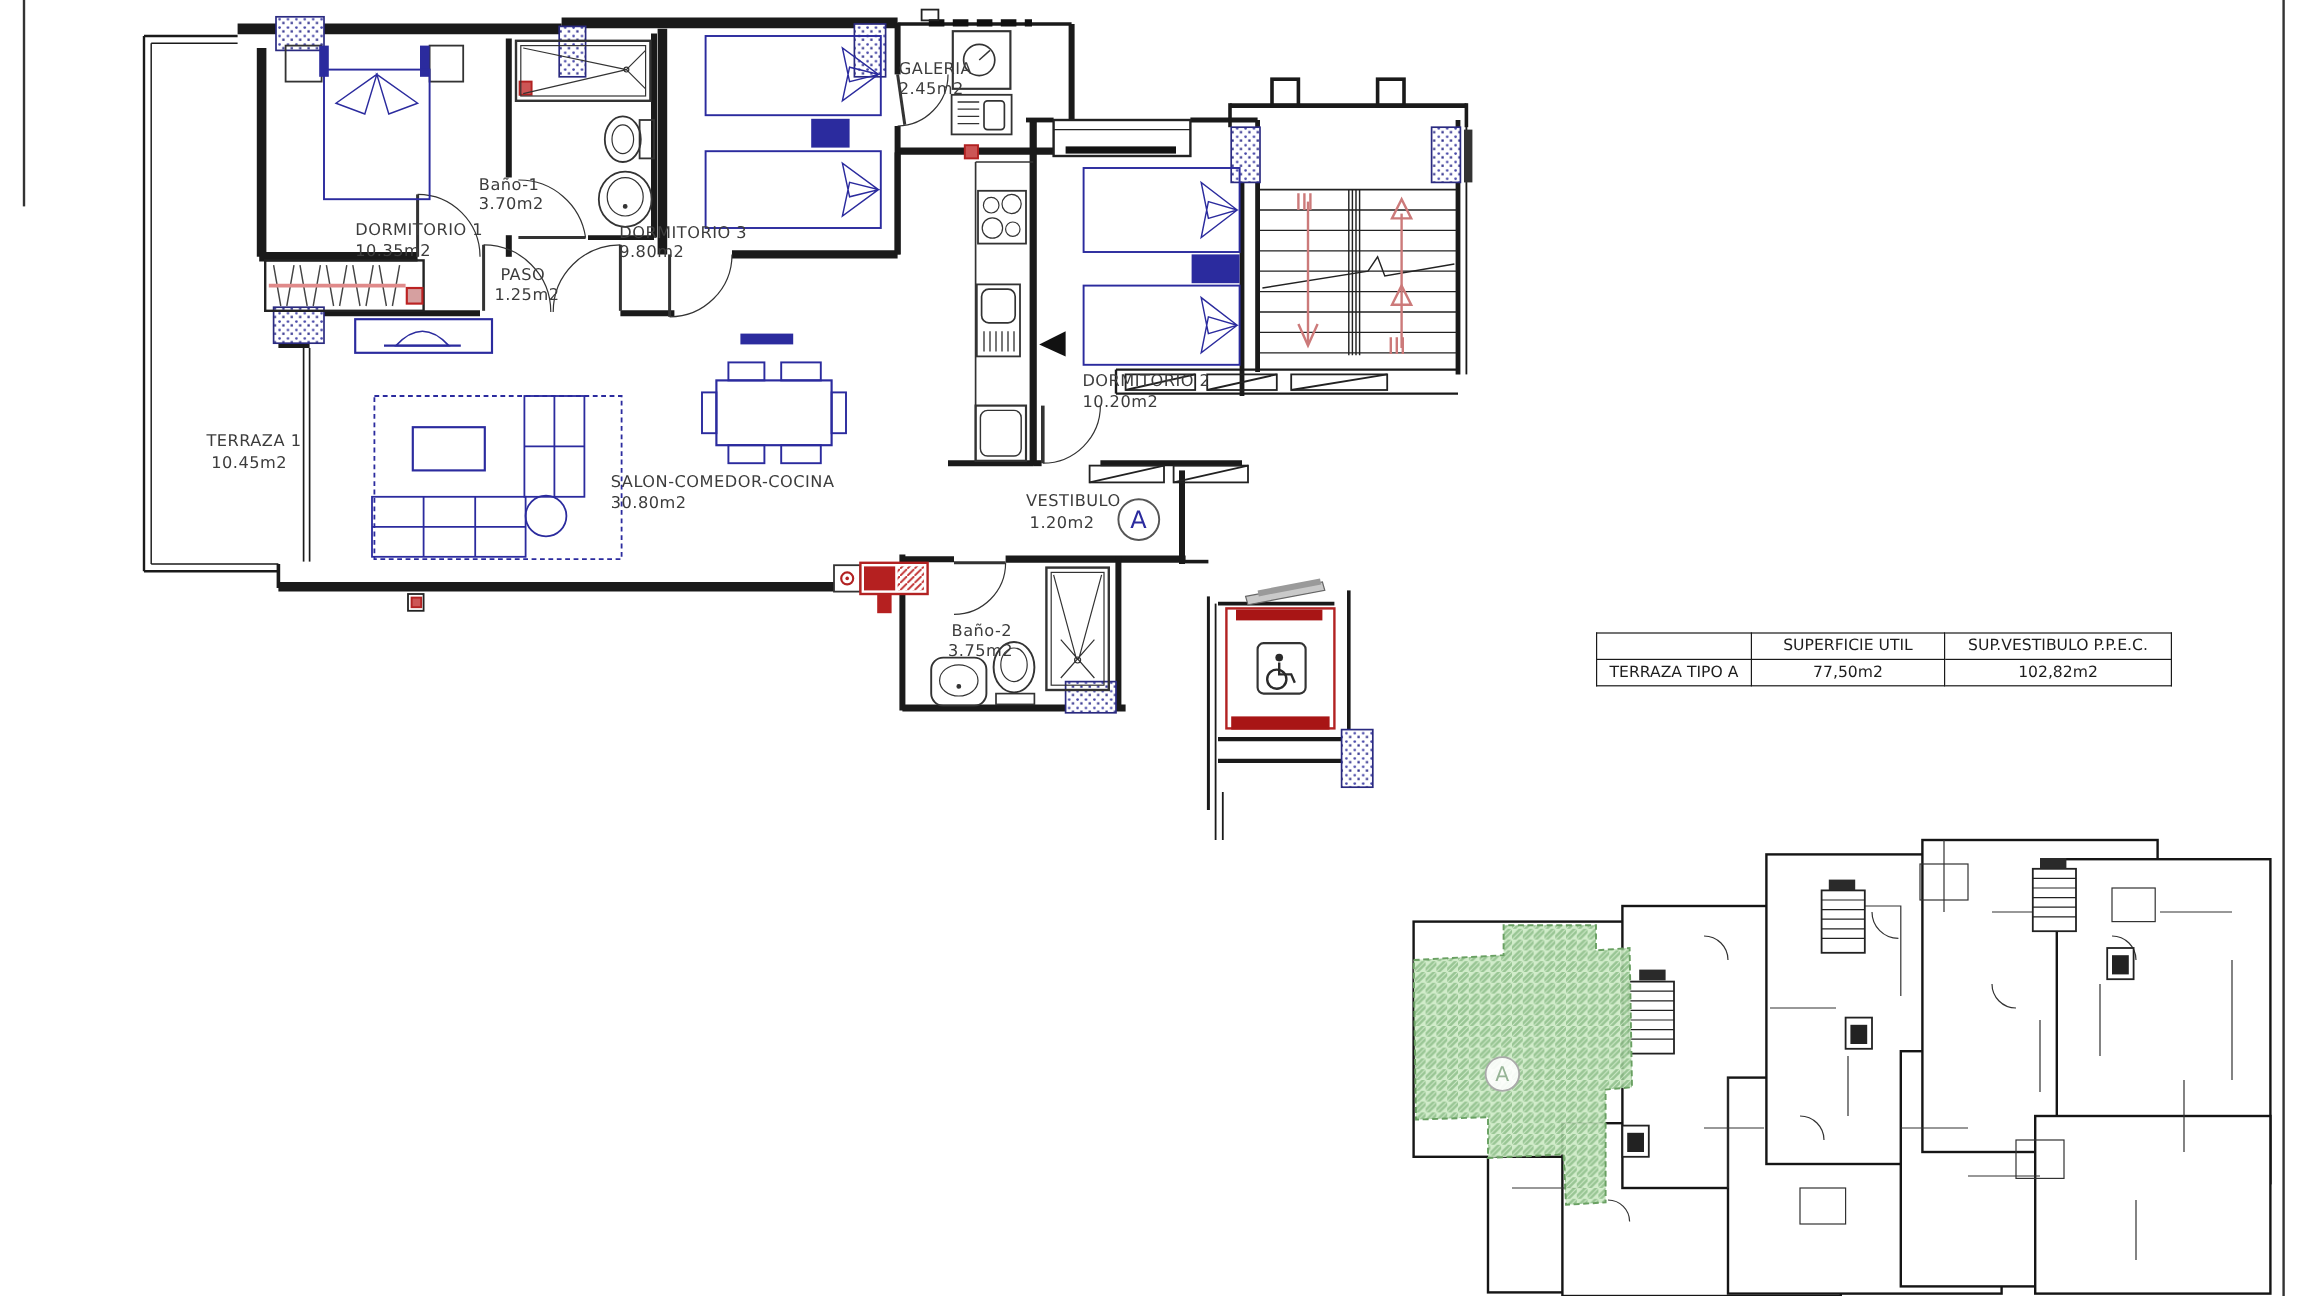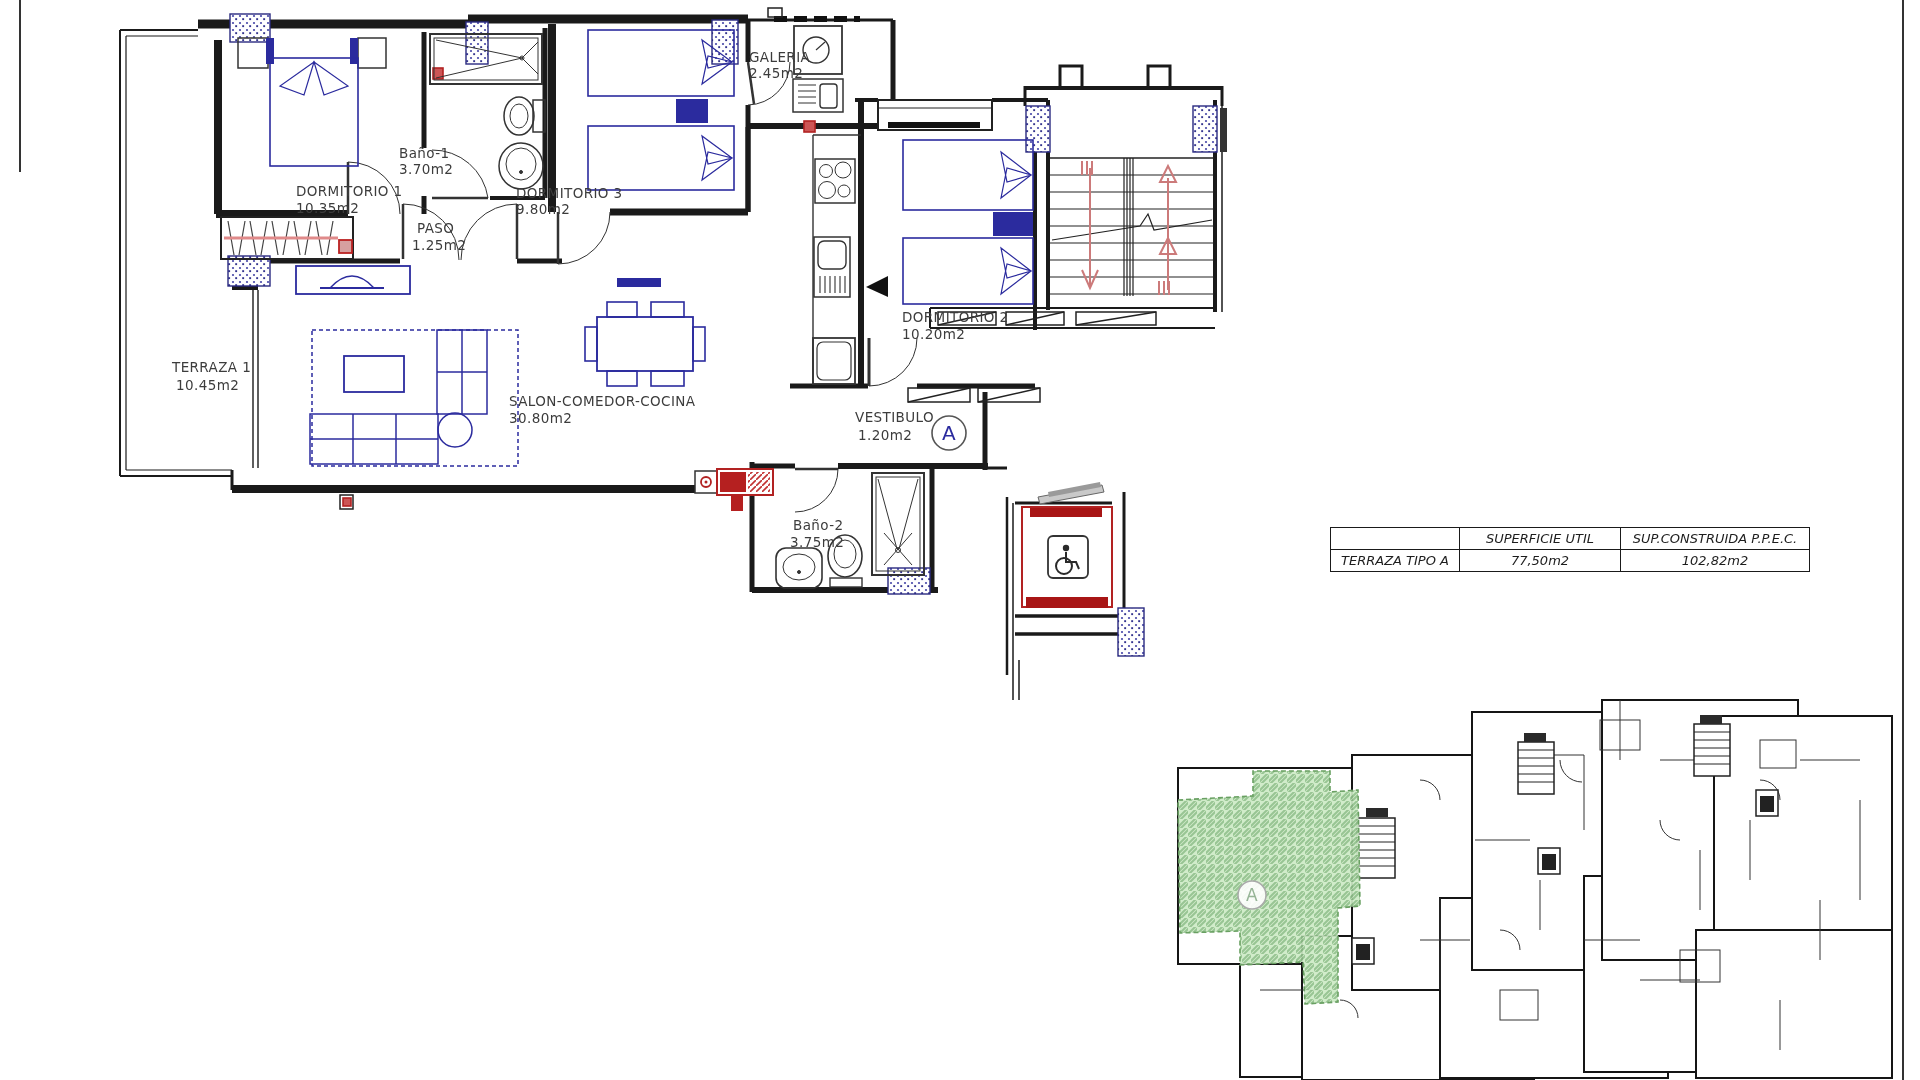--- a/index.html
+++ b/index.html
@@ -3,21 +3,21 @@
 <meta charset="utf-8">
 <style>
   html,body{margin:0;padding:0;background:#fff;width:1920px;height:1080px;overflow:hidden;}
   body{font-family:"DejaVu Sans",sans-serif;position:relative;}
   #plan{position:absolute;left:0;top:0;}
   svg text{font-family:"DejaVu Sans",sans-serif;fill:#3c3c3c;letter-spacing:.4px;}
   .roomlbl{font-size:13.5px;}
   .unitA{font-size:20px;fill:#2b2b9e;}
   .unitAkey{font-size:17px;fill:#96b496;}
   .sumtab{position:absolute;left:1330px;top:527px;}
-  .sumtab table{border-collapse:collapse;font-style:italic;}
+  .sumtab table{border-collapse:collapse;}
   .sumtab td{border:1.4px solid #1a1a1a;text-align:center;font-size:13px;color:#1d1d1d;
              height:21px;padding:0 5px;white-space:nowrap;background:#fff;}
   .sumtab .c1{width:118px;} .sumtab .c2{width:150px;} .sumtab .c3{width:178px;}
 </style>
 </head>
 <body>
 
 <svg id="plan" width="1920" height="1080" viewBox="0 0 1920 1080">
   <defs>
     <pattern id="pilHatch" width="7" height="7" patternUnits="userSpaceOnUse">
@@ -438,21 +438,21 @@
     </g>
   </g>
 </svg>
 
 <div class="sumtab">
   <table>
     <tbody>
         <tr>
       <td class="c1"></td>
       <td class="c2">SUPERFICIE UTIL</td>
-      <td class="c3">SUP.CONSTRUIDA P.P.E.C.</td>
+      <td class="c3">SUP.VESTIBULO P.P.E.C.</td>
     </tr>
     <tr>
       <td class="c1">TERRAZA TIPO A</td>
       <td class="c2">77,50m2</td>
       <td class="c3">102,82m2</td>
     </tr>
   </tbody>
     </table>
 </div>
 

